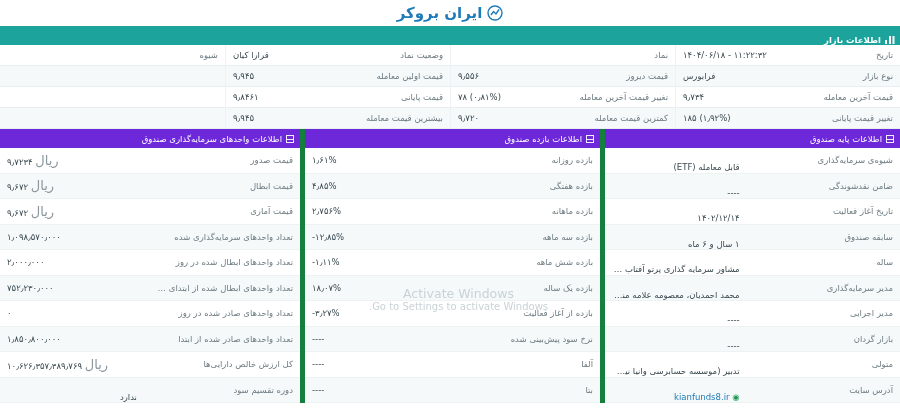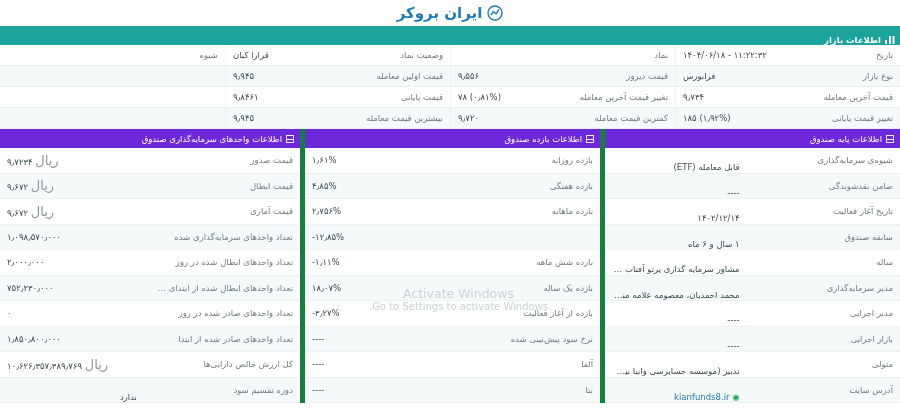--- a/index.html
+++ b/index.html
@@ -267,21 +267,21 @@
       </div>
       <div class="prow stripe-b">
         <div class="pl">مدیر سرمایه‌گذاری</div>
         <div class="pv rtl link">محمد احمدیان، معصومه علامه منفرد، علی شهندیان</div>
       </div>
       <div class="prow stripe-a">
         <div class="pl">مدیر اجرایی</div>
         <div class="pv rtl">----</div>
       </div>
       <div class="prow stripe-b">
-        <div class="pl">بازار اجرایی</div>
+        <div class="pl">بازار گردان</div>
         <div class="pv rtl">----</div>
       </div>
       <div class="prow stripe-a">
         <div class="pl">متولی</div>
         <div class="pv rtl link">تدبیر (موسسه حسابرسی وانیا نیک تدبیر )</div>
       </div>
       <div class="prow stripe-b">
         <div class="pl">آدرس سایت</div>
         <div class="pv rtl">
           <span style="color:#1f9d55;">◉</span>
@@ -301,20 +301,21 @@
       </div>
       <div class="prow stripe-b">
         <div class="pl">بازده هفتگی</div>
         <div class="pv pos">۴٫۸۵%</div>
       </div>
       <div class="prow stripe-a">
         <div class="pl">بازده ماهانه</div>
         <div class="pv pos">۲٫۷۵۶%</div>
       </div>
       <div class="prow stripe-b">
+        <div class="pl">بازده سه ماهه</div>
         <div class="pv neg">-۱۲٫۸۵%</div>
       </div>
       <div class="prow stripe-a">
         <div class="pl">بازده شش ماهه</div>
         <div class="pv neg">-۱٫۱۱%</div>
       </div>
       <div class="prow stripe-b">
         <div class="pl">بازده یک ساله</div>
         <div class="pv pos">۱۸٫۰۷%</div>
       </div>

